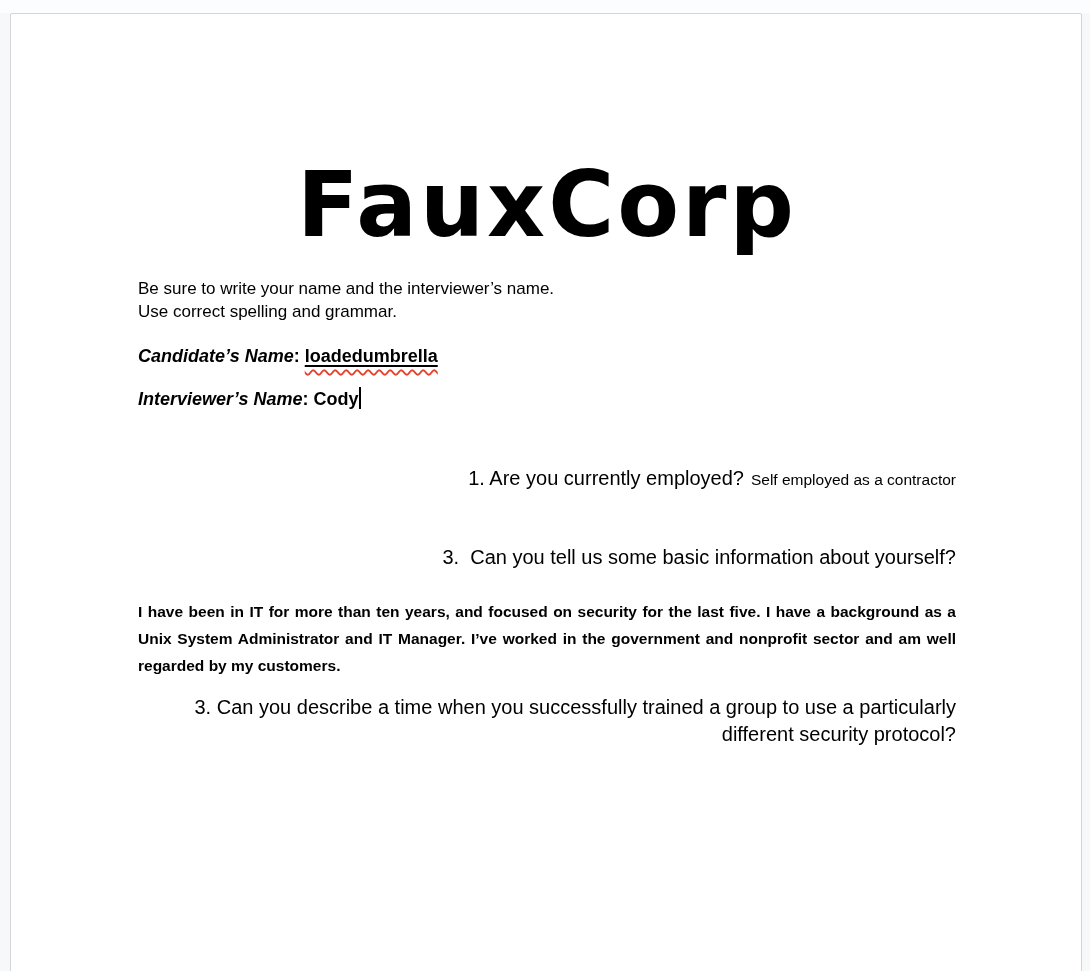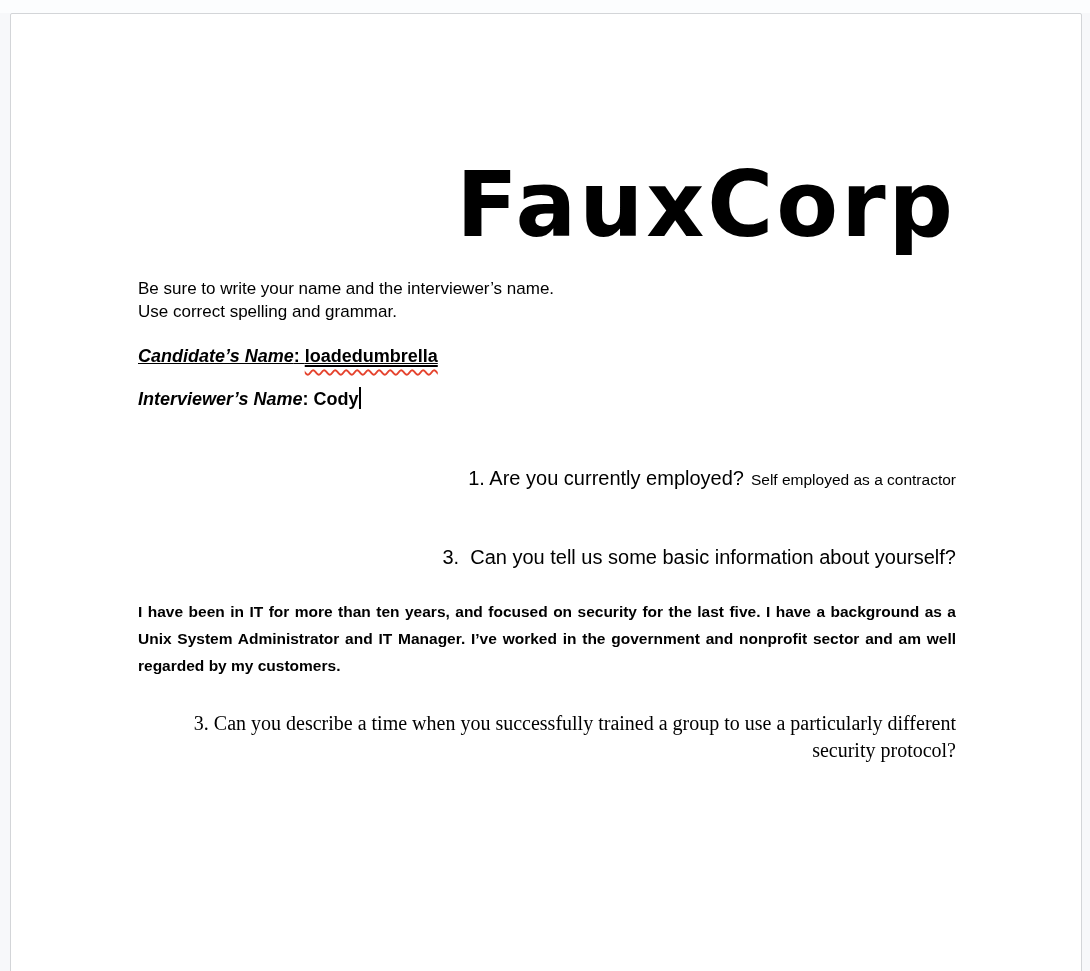--- a/index.html
+++ b/index.html
@@ -23,21 +23,21 @@
     left: 10px; top: 13px;
     width: 1072px; height: 980px;
     box-sizing: border-box;
     background: #ffffff;
     border: 1px solid #d3d5d8;
     border-radius: 2px;
     padding: 0 125px 0 127px;
   }
   .logo {
     margin-top: 146px;
-    text-align: right;
+    text-align: center;
     font-family: "DejaVu Sans", sans-serif;
     font-weight: bold;
     font-size: 90px;
     line-height: 1.0;
     letter-spacing: 3px;
     white-space: nowrap;
   }
   .doc-heading {
     margin-top: 70px;
     font-size: 18px;
@@ -54,21 +54,21 @@
     font-size: 17px;
     line-height: 23px;
   }
   .instructions .bold-label { font-weight: bold; }
   .instructions span { white-space: pre-wrap; }
   .name-line {
     font-size: 18px;
     font-weight: bold;
     line-height: 24px;
   }
-  .name-line.candidate { margin-top: 21px; text-decoration: underline; }
+  .name-line.candidate { margin-top: 21px; }
   .name-line.interviewer { margin-top: 19px; }
   .name-label { font-style: italic; }
   .separator { white-space: pre; }
   .underlined {
     text-decoration: underline;
     text-decoration-thickness: 2px;
     text-underline-offset: 3px;
   }
   .squiggle {
     text-decoration-line: underline;
@@ -87,21 +87,21 @@
   }
   .question {
     font-size: 20px;
     font-weight: normal;
     line-height: 27px;
     white-space: pre-wrap;
     text-align: right;
   }
   .q1 { margin-top: 27px; }
   .q2 { margin-top: 25px; }
-  .q3 { margin-top: 31px; font-family: Liberation Serif, serif; }
+  .q3 { margin-top: 15px; }
   .inline-answer {
     font-size: 15.5px;
     line-height: 20px;
     margin-left: 7px;
     white-space: normal;
   }
   .answer {
     font-size: 15.5px;
     line-height: 27px;
   }

